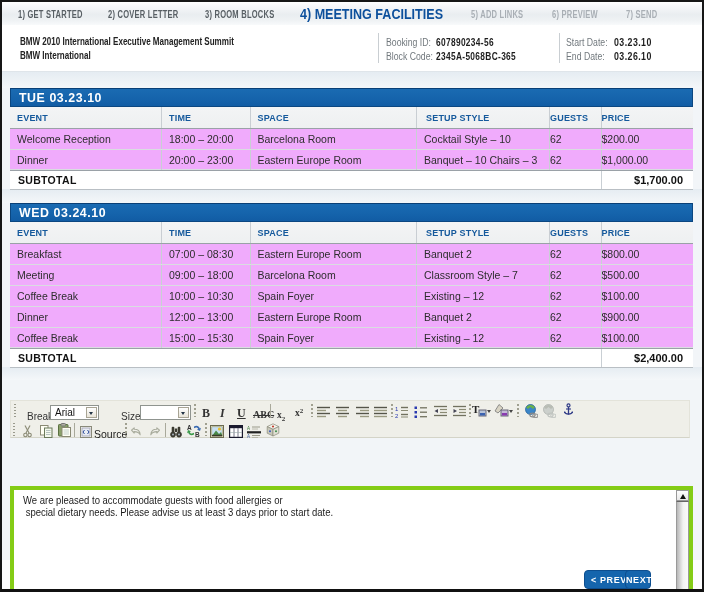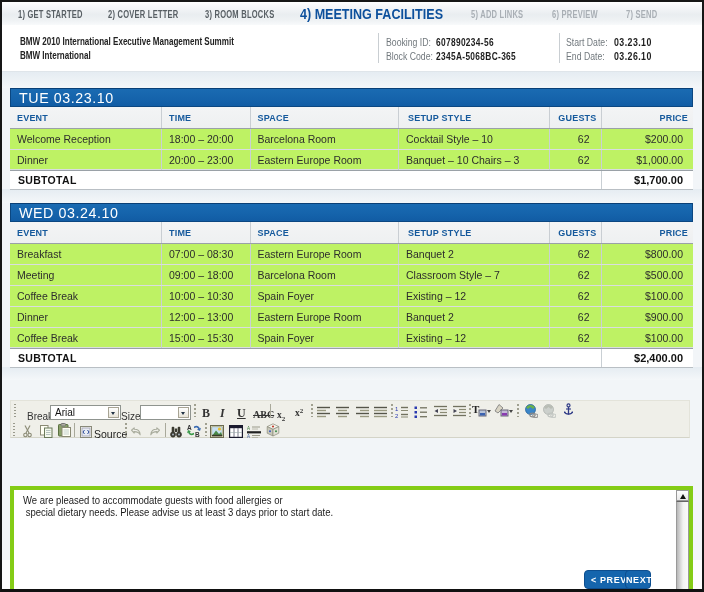--- a/index.html
+++ b/index.html
@@ -17,38 +17,38 @@
 .bmw2{position:absolute;left:18px;top:25px;font-size:10px;font-weight:bold;color:#222;transform:scaleX(0.805);transform-origin:0 0;white-space:nowrap;}
 .vsep{position:absolute;top:8px;height:30px;width:1px;background:#c9ced2;}
 .lbl{position:absolute;font-size:10px;color:#72797e;transform:scaleX(0.87);transform-origin:0 0;white-space:nowrap;}
 .val{position:absolute;font-size:10px;font-weight:bold;color:#1d1d1d;transform:scaleX(0.835);transform-origin:0 0;white-space:nowrap;letter-spacing:0.4px;}
 .vald{transform:scaleX(0.88) !important;letter-spacing:0.5px !important;}
 
 #content{position:absolute;left:2px;top:71px;width:700px;height:518px;background:#f2f5f8;border-top:1px solid #dfe5ea;}
 .gapgrad{position:absolute;left:0;width:700px;background:linear-gradient(#e5ecf2,#f4f7f9);}
 #botwhite{position:absolute;left:0;top:488px;width:700px;height:30px;background:#fdfdfe;}
 
-.bar{position:absolute;left:8px;width:681px;height:17px;background:linear-gradient(#1a6bb2,#1563ab 60%,#115ca4);border:1px solid #0b4781;border-top:1px solid #0a4076;color:#fff;font-weight:normal;font-size:15px;line-height:17px;letter-spacing:0.6px;}
+.bar{position:absolute;left:8px;width:681px;height:17px;background:linear-gradient(#1a6bb2,#1563ab 60%,#115ca4);border:1px solid #0b4781;border-top:1px solid #0a4076;color:#fff;font-weight:bold;font-size:13px;line-height:17px;letter-spacing:0.6px;}
 .bar span{margin-left:8px;display:inline-block;transform:scaleX(0.95);transform-origin:0 0;}
 .thead{position:absolute;left:8px;width:683px;height:21px;background:linear-gradient(#f3f4f5,#eef0f1);border-bottom:1px solid #9aa1a7;}
 .th{position:absolute;top:0;height:21px;line-height:22px;font-size:9px;font-weight:bold;color:#15599c;letter-spacing:0.2px;box-sizing:border-box;border-left:1px solid #c9ced3;}
 .th.c1{border-left:none;}
-.trow{position:absolute;left:8px;width:683px;height:21px;background:#bef264;box-sizing:border-box;border-bottom:1px solid #d9dde0;}
+.trow{position:absolute;left:8px;width:683px;height:21px;background:#f0abfc;box-sizing:border-box;border-bottom:1px solid #d9dde0;}
 .td{position:absolute;top:0;height:20px;line-height:21px;font-size:10.5px;color:#2d2d2d;box-sizing:border-box;border-left:1px solid #c9cfd4;padding-left:7px;white-space:nowrap;}
 .td.first{border-left:none;}
-.tdr{text-align:right;padding-left:0;}
+.tdr{padding-left:0;}
 .subtotal{position:absolute;left:8px;width:683px;height:18px;background:#fff;border-top:1px solid #9aa1a7;border-bottom:1px solid #b9bfc4;line-height:18px;box-sizing:content-box;}
 .subtotal .st{position:absolute;left:8px;top:0;font-size:10.5px;font-weight:bold;color:#111;letter-spacing:0.3px;}
 .subtotal .sv{position:absolute;right:10px;top:0;font-size:11px;font-weight:bold;color:#111;}
 .subtotal .sl{position:absolute;left:590.5px;top:0;height:18px;width:1px;background:#c9cfd4;}
 
 .c1{left:0;width:151px;}
 .c2{left:151px;width:88.5px;}
 .c3{left:239.5px;width:148.5px;}
-.c4{left:388px;width:151px;}
+.c4{left:406px;width:151px;}
 .c5{left:539px;width:51.5px;}
 .c6{left:590.5px;width:92.5px;}
 
 #notebar{position:absolute;left:8px;top:309px;width:683px;height:17px;background:linear-gradient(#1a6bb2,#1563ab 60%,#115ca4);border-top:1px solid #0a4076;border-bottom:1px solid #0b4781;color:#fff;font-size:10px;line-height:17px;}
 #toolbar{position:absolute;left:8px;top:328px;width:680px;height:38px;background:#efefe9;border:1px solid #e3e3da;border-bottom:1px solid #d4d4c8;box-sizing:border-box;}
 #textarea{position:absolute;left:8px;top:370px;width:683px;height:116px;background:#fff;border:4px solid #84cc16;box-sizing:border-box;margin-top:44px;}
 .notetext{position:absolute;left:9px;top:4px;font-size:10.5px;color:#1c1c1c;line-height:12px;white-space:pre;transform:scaleX(0.905);transform-origin:0 0;}
 
 #sb{position:absolute;right:0;top:0;width:13px;height:114px;background:#f0f0f0;}
 .sbtn{position:absolute;left:0;width:13px;height:11px;background:linear-gradient(#fdfdfd,#e8e8e8);border:1px solid #999;box-sizing:border-box;}
@@ -182,21 +182,21 @@
         <span class="sv">$2,400.00</span>
       <div class="sl"></div>
     </div>
 
     <div id="toolbar">
         <div style="position:absolute;left:3px;top:3px;">
           <div style="width:2px;height:13px;background-image:repeating-linear-gradient(#9a9a8d 0 1px,transparent 1px 3px);"></div>
         </div>
         <div style="position:absolute;left:16px;top:4.5px;"><span style="font-size:10px;color:#333;">Break</span></div>
         <div style="position:absolute;left:39px;top:3.5px;">
-          <div class="combo" style="position:relative;width:71px;">
+          <div class="combo" style="position:relative;width:49px;">
             <span style="position:absolute;left:4px;top:1px;font-size:10px;color:#111;">Arial</span>
             <span class="ca"></span>
           </div>
         </div>
         <div style="position:absolute;left:110px;top:4.5px;"><span style="font-size:10px;color:#333;">Size</span></div>
         <div style="position:absolute;left:128.5px;top:3.5px;">
           <div class="combo" style="position:relative;width:51px;">
             <span class="ca"></span>
           </div>
         </div>

